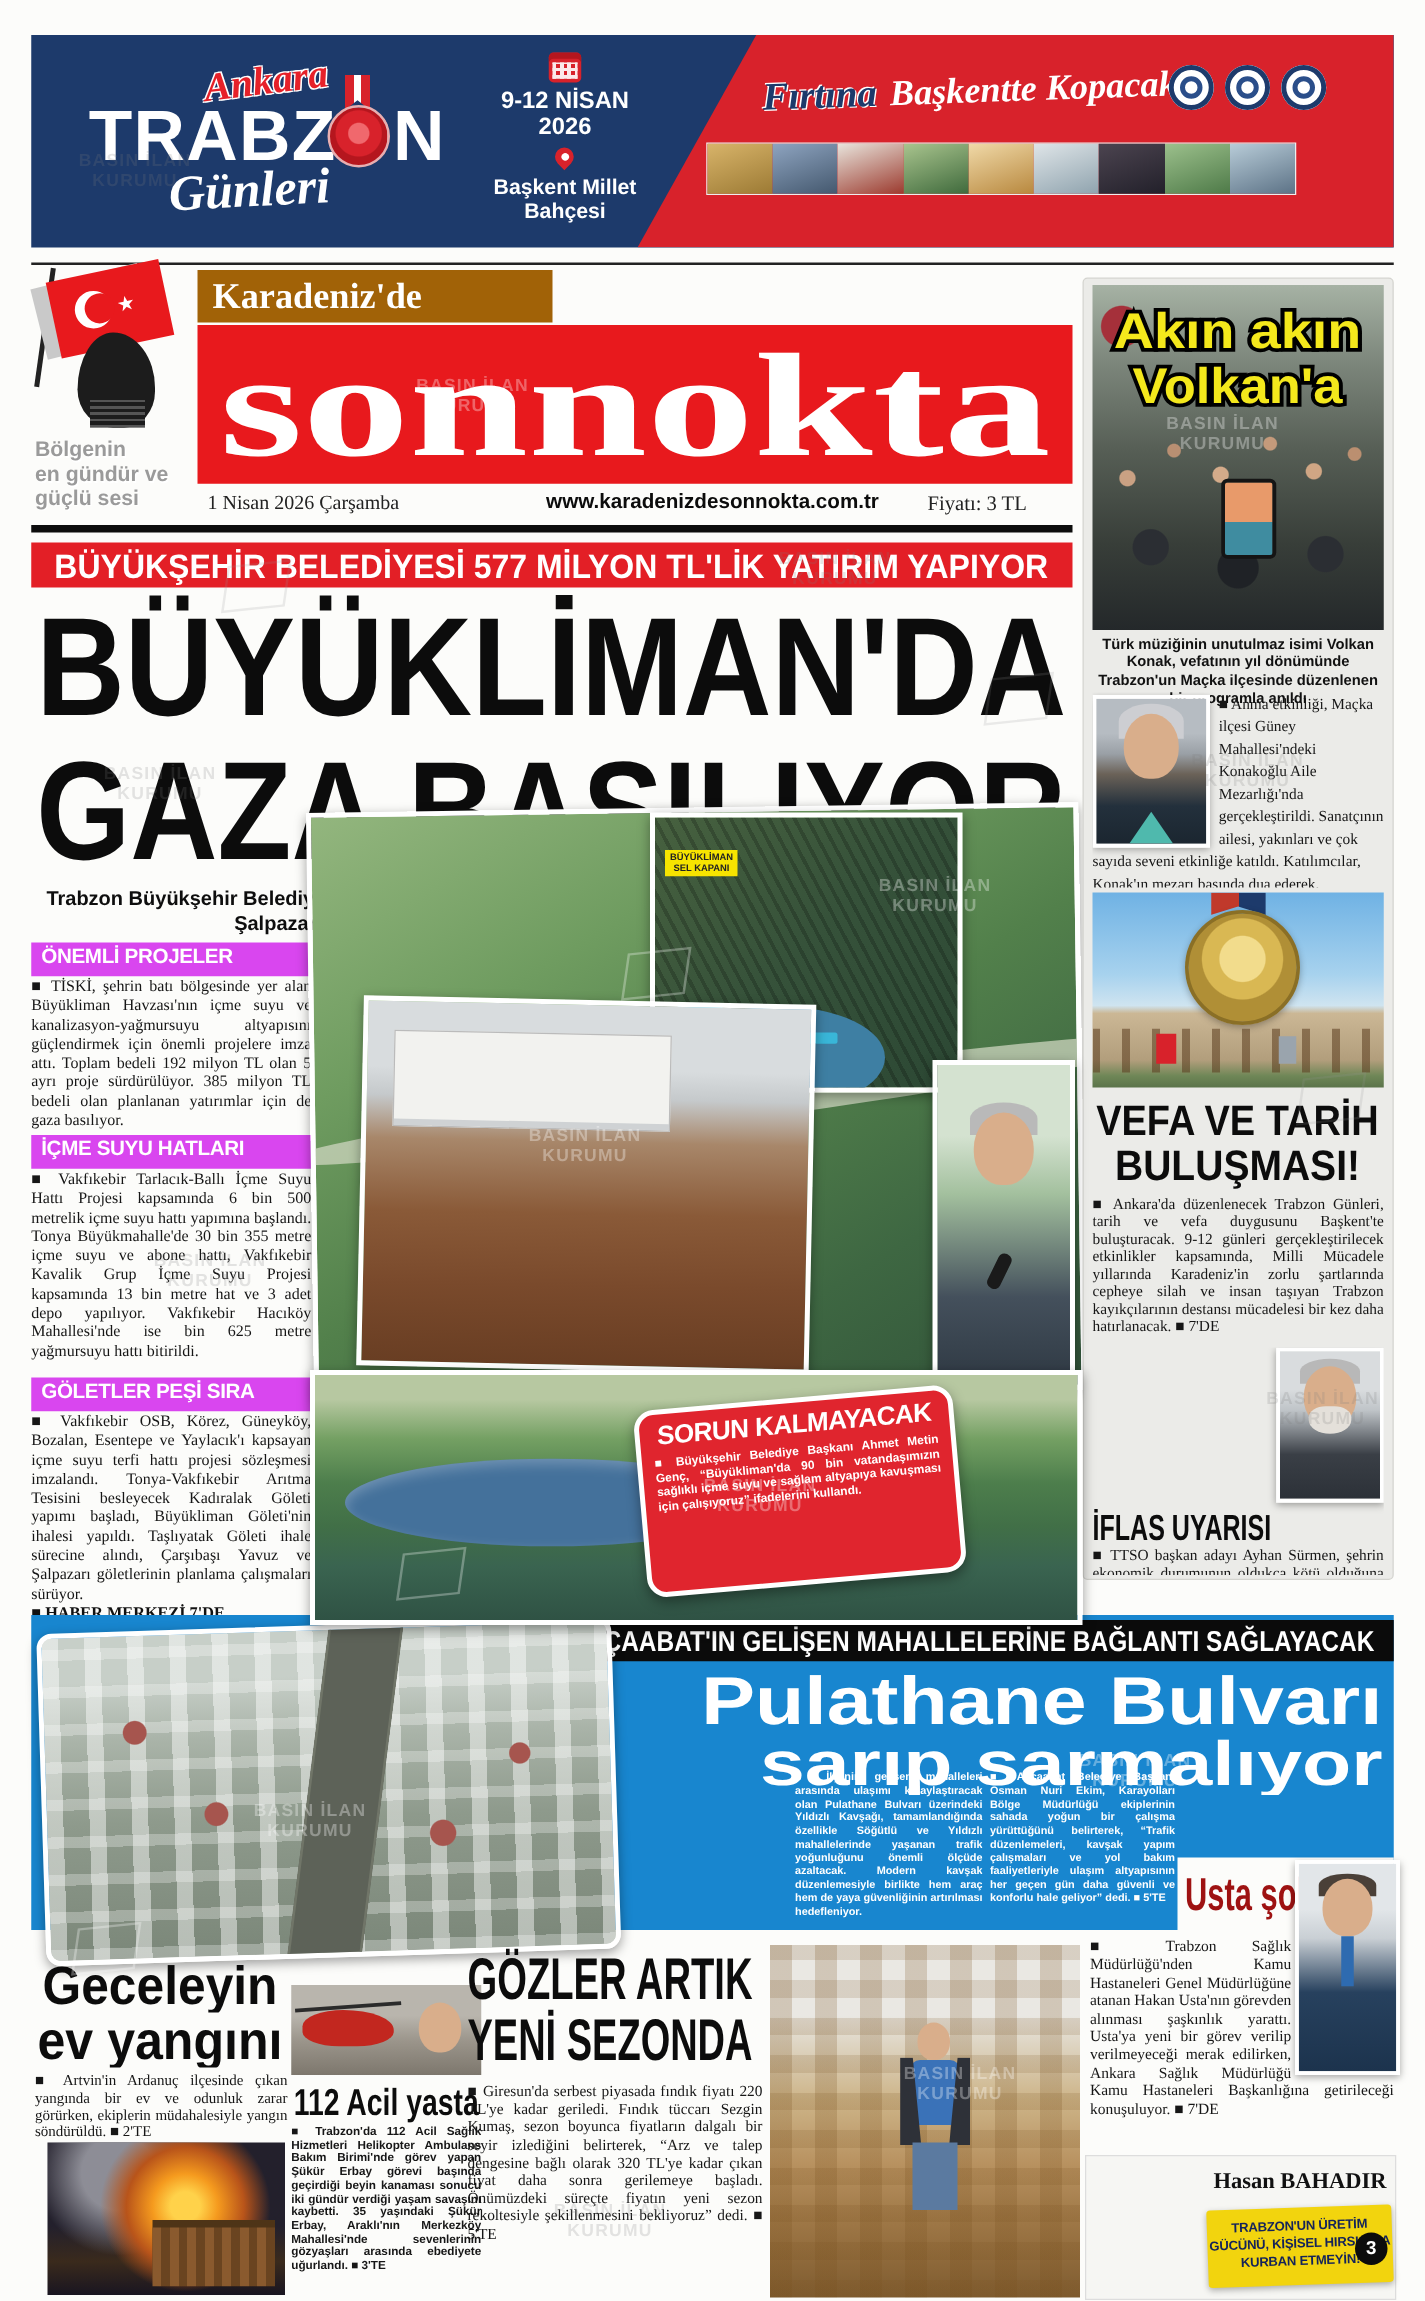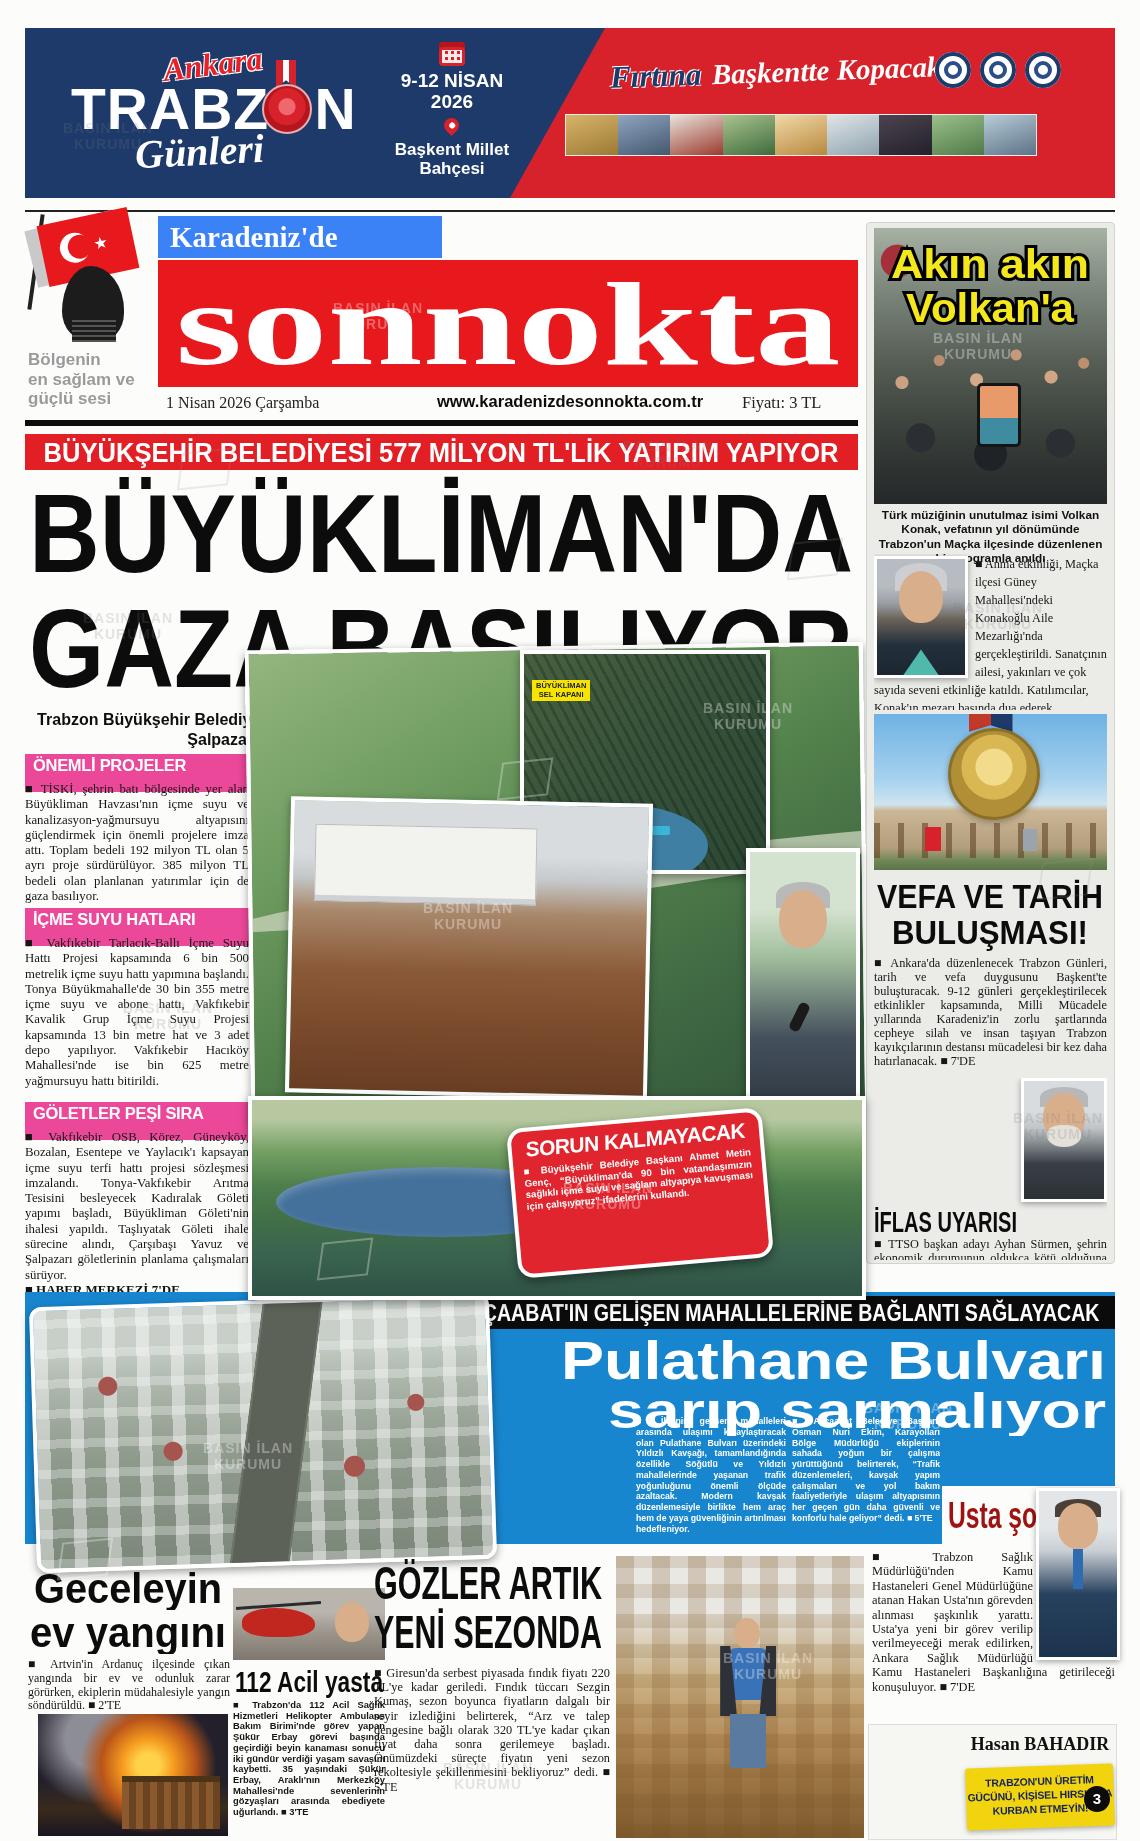--- a/index.html
+++ b/index.html
@@ -58,32 +58,32 @@
   .flag-cres{position:absolute;left:18px;top:14px;width:30px;height:30px;border-radius:50%;background:#fff;}
   .flag-cres::after{content:"";position:absolute;left:8px;top:3px;width:24px;height:24px;border-radius:50%;background:#e8191d;}
   .flag-star{position:absolute;left:52px;top:20px;color:#fff;font-size:16px;}
   .flag-pole{position:absolute;left:6px;top:0;width:4px;height:96px;background:#222;transform:rotate(8deg);}
   .ata{position:absolute;left:34px;top:52px;width:62px;height:76px;background:#1c1c1c;
        border-radius:46% 54% 40% 46% / 60% 58% 38% 40%;}
   .ata::after{content:"";position:absolute;left:10px;top:54px;width:44px;height:22px;
        background:repeating-linear-gradient(0deg,#555 0 2px,#1c1c1c 2px 5px);}
   .mast-tagline{position:absolute;left:28px;top:350px;width:132px;font-weight:bold;font-size:17px;line-height:1.15;
                 color:#9a9a9a;text-shadow:1px 1px 0 #fff;}
-  .kbox{position:absolute;left:158px;top:216px;width:272px;height:42px;background:#3b82f6;color:#fff;
+  .kbox{position:absolute;left:158px;top:216px;width:272px;height:42px;background:#a16207;color:#fff;
         font-family:"Liberation Serif",serif;font-weight:bold;font-size:29px;padding-left:12px;line-height:42px;}
   .titlebox{position:absolute;left:158px;top:260px;width:700px;height:127px;background:#e8191d;}
   .m-date{position:absolute;left:166px;top:394px;font-family:"Liberation Serif",serif;font-size:16px;color:#222;}
   .m-url{position:absolute;left:400px;top:392px;width:340px;text-align:center;font-weight:bold;font-size:16.5px;color:#0c0c0c;}
   .m-price{position:absolute;left:742px;top:393px;font-family:"Liberation Serif",serif;font-size:16.5px;color:#222;}
   .rule2{position:absolute;left:25px;top:420px;width:833px;height:6px;background:#0d0d0d;}
   
   .kickerbar{position:absolute;left:25px;top:434px;width:833px;height:36px;background:#e31f26;}
   .subhead{position:absolute;left:30px;top:710px;width:823px;text-align:center;font-weight:bold;font-size:16px;
            line-height:1.22;color:#0e0e0e;}
-  .sechead{position:absolute;left:25px;width:224px;height:38px;background:#ec4899;color:#fff;font-weight:bold;
+  .sechead{position:absolute;left:25px;width:224px;height:27px;background:#d946ef;color:#fff;font-weight:bold;
            font-size:16.5px;line-height:23px;padding-left:8px;box-sizing:border-box;letter-spacing:-.3px;}
   .secbody{position:absolute;left:25px;width:224px;font-family:"Liberation Serif",serif;font-size:12.8px;
            line-height:15.3px;text-align:justify;color:#161616;}
   .repline{position:absolute;left:25px;top:1282px;width:224px;font-family:"Liberation Serif",serif;
            font-weight:bold;font-size:13px;color:#111;}
   
   .photo{position:absolute;border:4px solid #fff;box-shadow:0 3px 9px rgba(0,0,0,.38);overflow:hidden;}
   .ph-aerial{background:linear-gradient(150deg,#93b67e 0%,#6f9c60 28%,#52804b 52%,#3e6742 76%,#315339 100%);}
   .river{position:absolute;left:-30px;top:46%;width:120%;height:34px;background:#cdd6bf;opacity:.75;
          border-radius:50%;transform:rotate(-7deg);}
@@ -240,21 +240,21 @@
     <div class="flag-pole"></div>
     <div class="flag-gray"></div>
     <div class="flag-red">
       <div class="flag-cres"></div>
       <div class="flag-star">★</div>
     </div>
     <div class="ata"></div>
   </div>
   <div class="mast-tagline">
     <div>Bölgenin</div>
-    <div>en sağlam ve</div>
+    <div>en gündür ve</div>
     <div>güçlü sesi</div>
   </div>
   <div class="kbox">Karadeniz'de</div>
   <div class="titlebox">
     <svg class="serifsvg" width="700" height="127" viewBox="0 0 700 127">
       <text x="350" y="104" text-anchor="middle" font-size="118" font-weight="bold" fill="#ffffff" textLength="665" lengthAdjust="spacingAndGlyphs">sonnokta</text>
     </svg>
   </div>
   <div class="m-date">1 Nisan 2026 Çarşamba</div>
   <div class="m-url">www.karadenizdesonnokta.com.tr</div>

